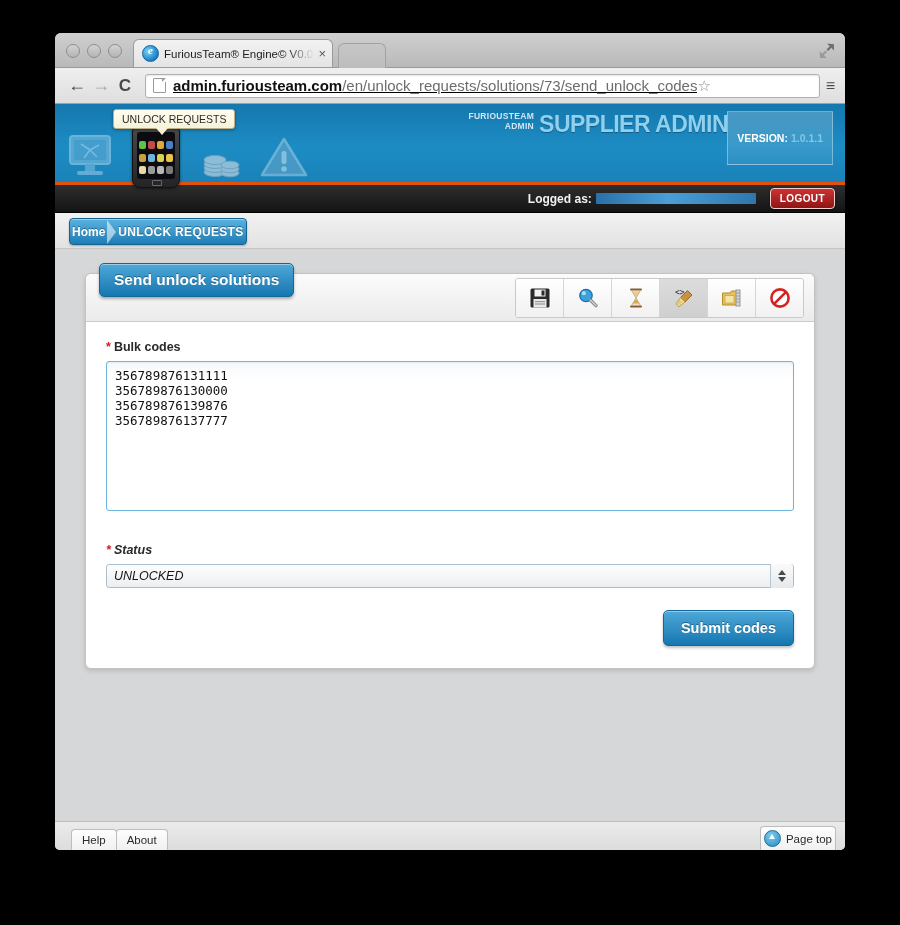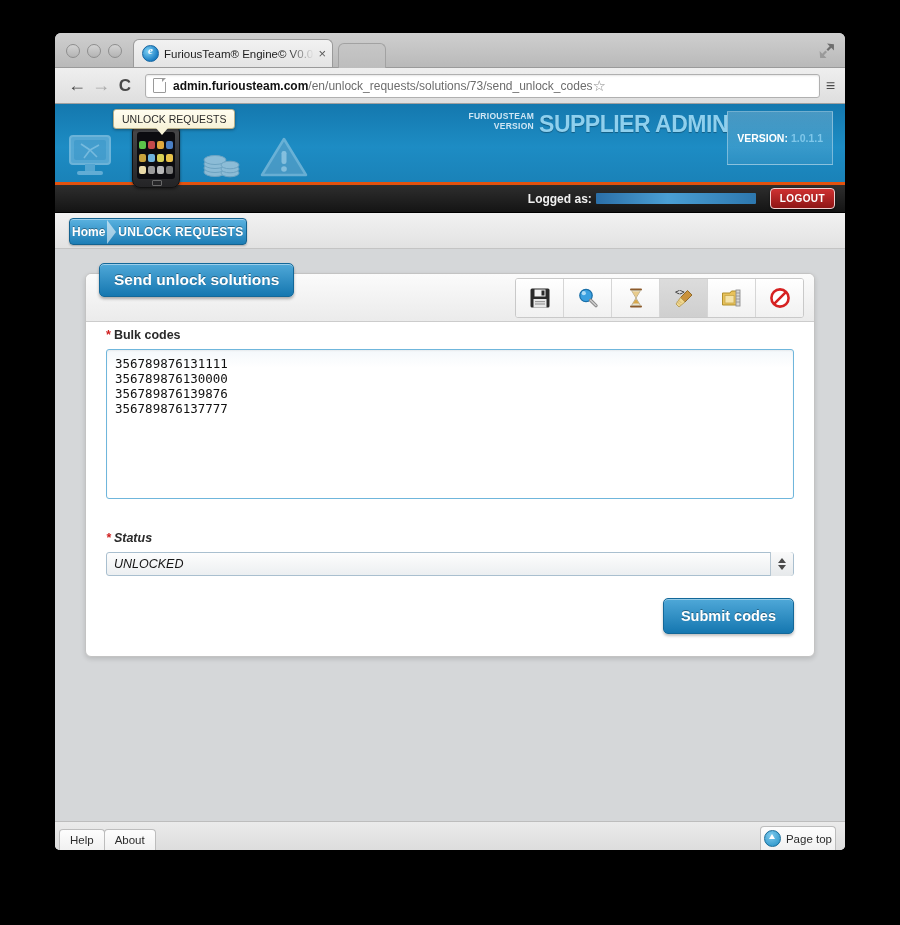--- a/index.html
+++ b/index.html
@@ -84,21 +84,21 @@
   }
   .pageicon {
     width: 11px; height: 13px; background: #fff; border: 1px solid #9a9a9a;
     border-radius: 1px; margin-right: 7px; flex: 0 0 auto; position: relative;
   }
   .pageicon:after {
     content:""; position:absolute; right:-1px; top:-1px;
     border-width: 4px 4px 0 0; border-style: solid;
     border-color: #9a9a9a #fff transparent transparent;
   }
-  .urltext { font-size: 12px; white-space: nowrap; overflow: hidden; }
+  .urltext { font-size: 15px; white-space: nowrap; overflow: hidden; text-decoration: underline; }
   .urltext b { color: #111; font-weight: bold; }
   .urltext span { color: #6d6d6d; }
   .staricon { font-size: 15px; color: #8d8d8d; margin-right: 10px; }
   .menuicon { font-size: 16px; color: #4a4a4a; line-height: 1; }
 
   
   .viewport { position: relative; height: 747px; background: #d5d7d9; overflow: hidden; }
 
   
   .appheader {
@@ -227,21 +227,21 @@
   }
   .tool:last-child { border-right: none; }
   .tool.active { background: linear-gradient(#dcdcdc,#cfcfcf); }
   .tool.active:after {
     content:""; position: absolute; left: 50%; bottom: -8px; margin-left: -7px;
     border-width: 8px 7px 0 7px; border-style: solid;
     border-color: #d3d3d3 transparent transparent transparent;
   }
   .tool svg { display: block; }
 
-  .panelbody { padding: 6px 20px 22px; }
+  .panelbody { padding: 18px 20px 22px; }
   .flabel { font-size: 12.5px; font-weight: bold; color: #2a2a2a; margin-bottom: 7px; }
   .flabel .req { color: #d02020; margin-right: 3px; }
   .bulkarea {
     width: 100%; height: 150px; box-sizing: border-box;
     border: 1px solid #6fb6dc; border-radius: 3px;
     background: linear-gradient(#f4f8fb, #ffffff 12%);
     padding: 6px 8px; resize: none;
     font-family: "DejaVu Sans Mono", monospace; font-size: 12.5px;
     color: #101010; line-height: 15px; outline: none;
     box-shadow: inset 0 1px 2px rgba(0,0,0,.06);
@@ -273,21 +273,21 @@
   }
 
   
   .footer {
     position: absolute; left: 0; right: 0; bottom: 0; height: 30px;
     background: linear-gradient(#ebebeb,#dcdcdc);
     border-top: 1px solid #bdbdbd;
     display: flex; align-items: flex-end; justify-content: space-between;
     padding: 0 9px 0 4px; box-sizing: border-box;
   }
-  .ftabs { display: flex; }
+  .ftabs { display: flex; margin-left: 12px; }
   .ftab {
     background: linear-gradient(#fdfdfd,#f0f0f0);
     border: 1px solid #bdbdbd; border-bottom: none;
     border-radius: 4px 4px 0 0; margin-right: -1px;
     font-size: 11.5px; color: #2b2b2b; padding: 4px 10px 5px;
   }
   .pagetop {
     display: flex; align-items: center; gap: 5px;
     background: linear-gradient(#fdfdfd,#f0f0f0);
     border: 1px solid #bdbdbd; border-bottom: none;
@@ -381,21 +381,21 @@
       <svg class="icon-warn" viewBox="0 0 48 42">
         <path d="M24 3 L46 39 L2 39 Z" fill="#6aa8cc" stroke="#a8d2e8" stroke-width="2.5" stroke-linejoin="round"></path>
         <rect x="21.5" y="15" width="5" height="13" rx="2.2" fill="#d9ecf7"></rect>
         <circle cx="24" cy="33" r="2.8" fill="#d9ecf7"></circle>
       </svg>
       <div class="tooltip">UNLOCK REQUESTS</div>
 
       <div class="brand">
         <div class="small">
           <div>FURIOUSTEAM</div>
-          <div>VERSION</div>
+          <div>ADMIN</div>
         </div>
         <div class="big">SUPPLIER ADMIN</div>
       </div>
       <div class="versionbox">
         <span>VERSION:</span>
         <em>1.0.1.1</em>
       </div>
     </div>
 
     <div class="loggedbar">

